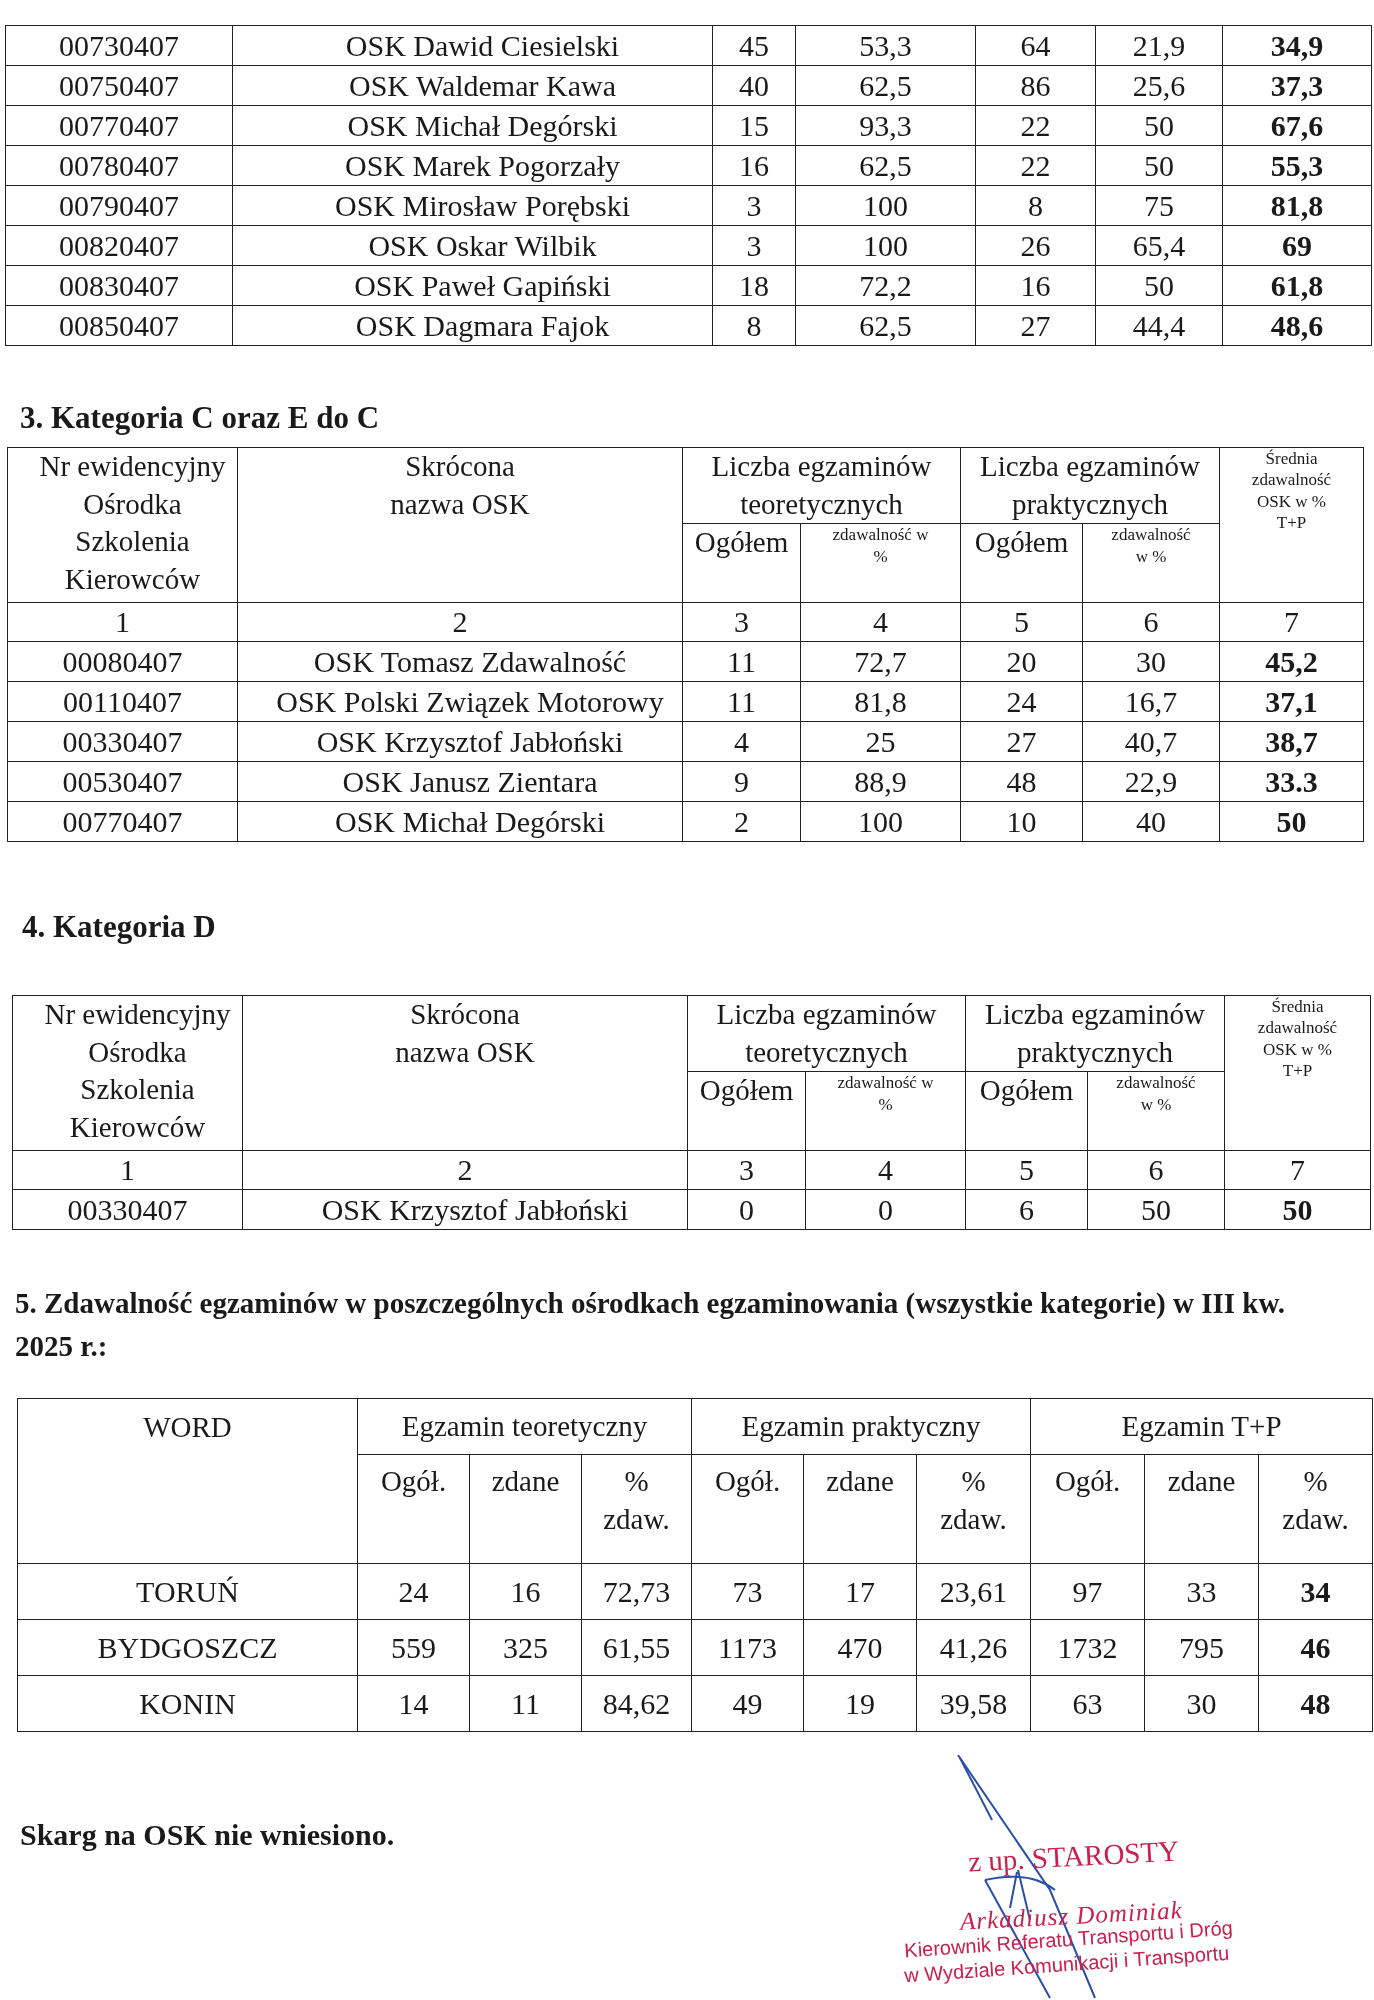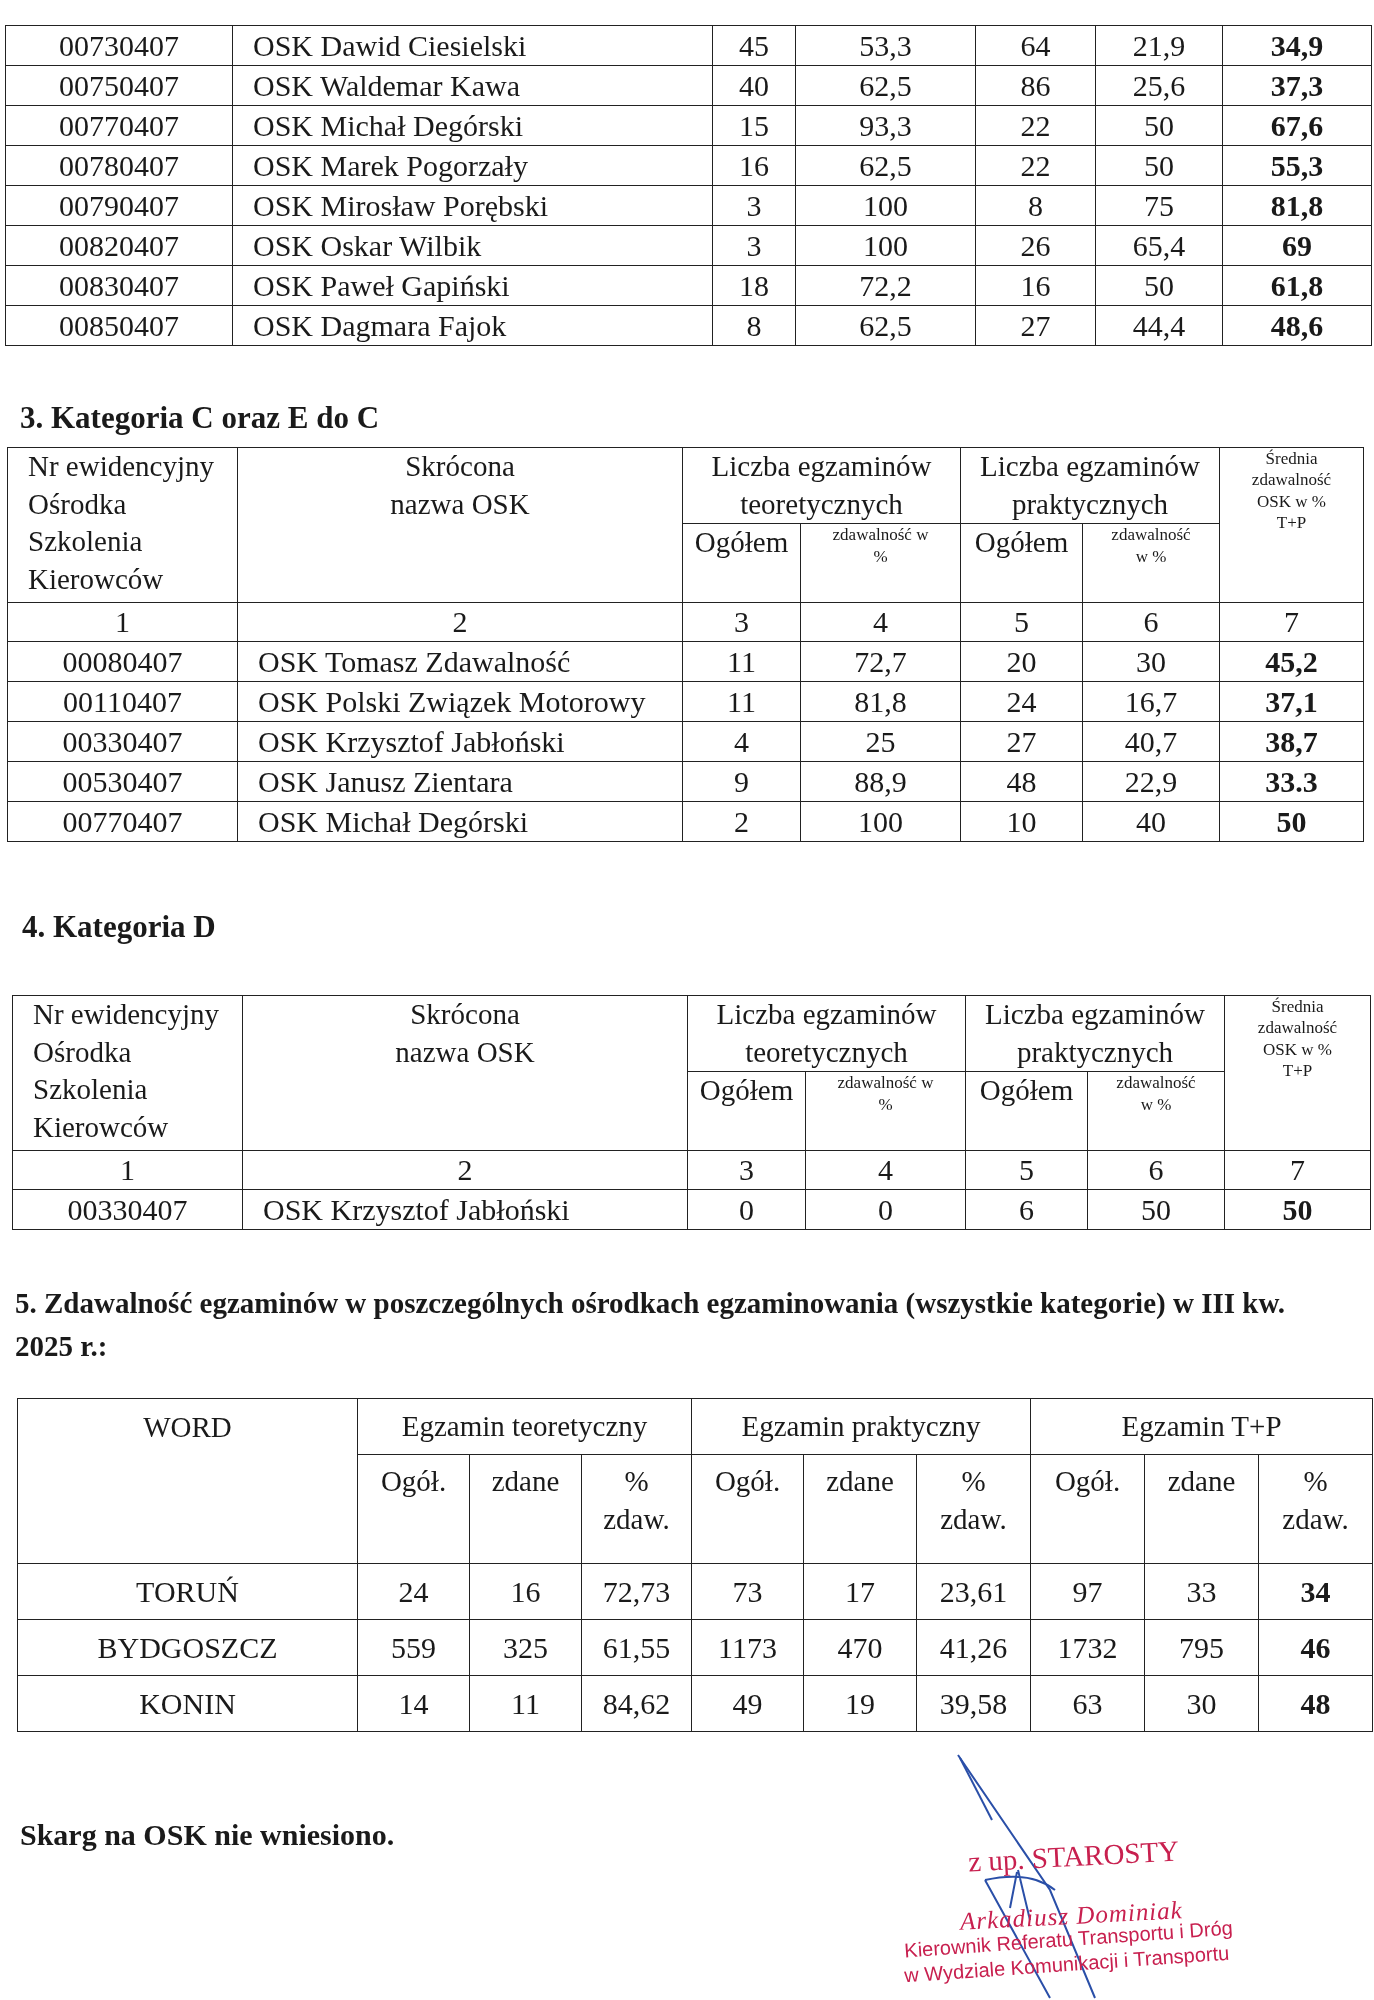--- a/index.html
+++ b/index.html
@@ -4,21 +4,21 @@
 <style>
   html, body { margin: 0; padding: 0; background: #ffffff; }
   body {
     width: 1374px; height: 2000px; position: relative; overflow: hidden;
     font-family: "Liberation Serif", "DejaVu Serif", serif; color: #1a1a1a;
   }
   table { border-collapse: collapse; position: absolute; table-layout: fixed; border-radius: 10px; }
   td, th { border: 1.5px solid #222; padding: 0; font-weight: normal; text-align: center; vertical-align: middle; }
   .num { font-size: 30px; line-height: 1; }
   .bold { font-weight: bold; margin-left: 12px; }
-  .left { text-align: left; padding-left: 20px; }
+  .left { text-align: center; padding-left: 20px; }
   .hdr-big { font-size: 29px; line-height: 1.3; }
   .hdr-small { font-size: 17px; line-height: 1.25; }
   .heading {
     position: absolute; font-weight: bold; font-size: 31px; margin: 12px;
   }
   
   #t1 { left: 5px; top: 25px; width: 1366px; }
   #t1 td { height: 39px; }
   
   #t3 { left: 7px; top: 447px; width: 1356px; }

